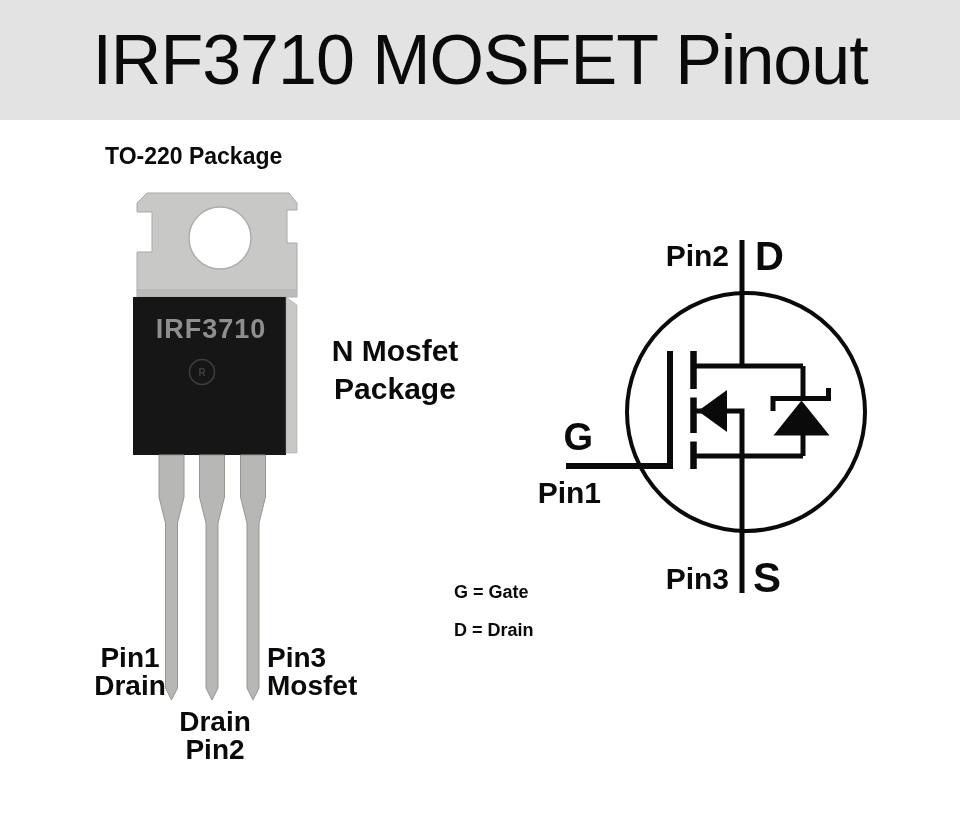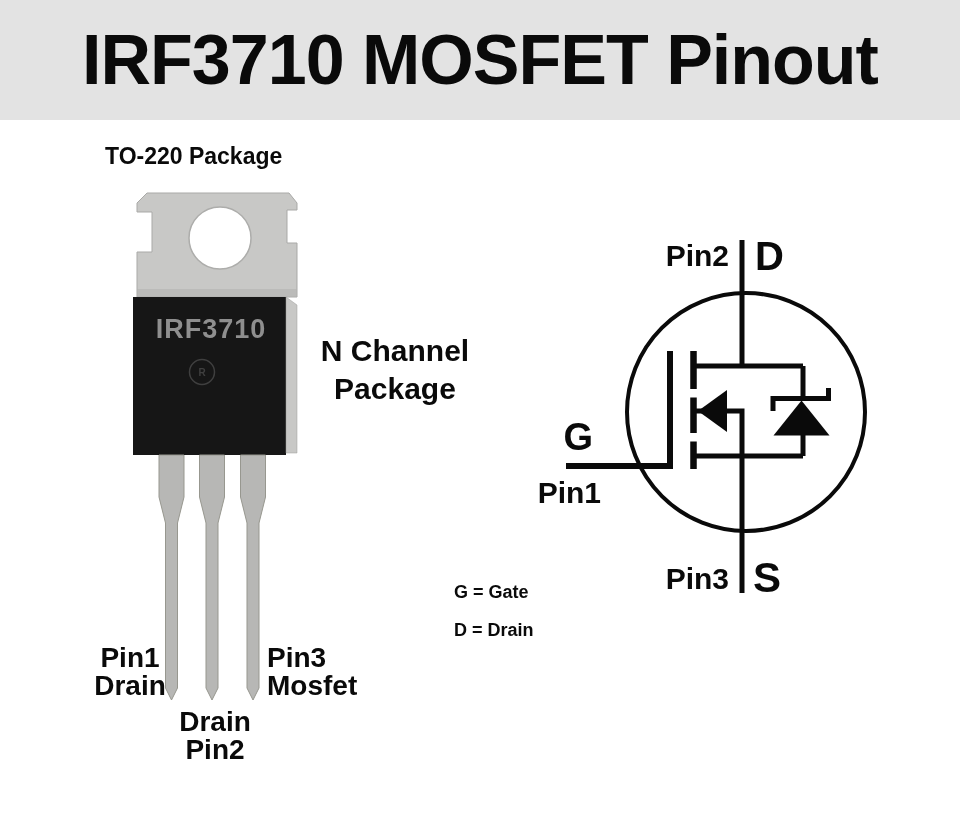--- a/index.html
+++ b/index.html
@@ -1,20 +1,20 @@
 <!DOCTYPE html>
 <html style="--header-bg: #e3e3e3; --package-tab: #c8c8c6; --package-body: #161616; --pin-metal: #b7b7b5; --marking-text: #8f8f8f; --line-black: #0a0a0a;"><head>
 <meta charset="utf-8">
 <style>
   html,body{margin:0;padding:0;background:#fff;}
   #page{position:relative;width:960px;height:816px;background:#fff;overflow:hidden;
         font-family:"Liberation Sans",sans-serif;color:#0a0a0a;}
   .titlebar{position:absolute;left:0;top:0;width:960px;height:120px;
             background:var(--header-bg,#e3e3e3);display:flex;align-items:center;justify-content:center;}
-  .titlebar h1{margin:0;font-size:70px;font-weight:bold;letter-spacing:-1px;white-space:nowrap;}
+  .titlebar h1{margin:0;font-size:70px;font-weight:normal;letter-spacing:-1px;white-space:nowrap;}
   .lbl{position:absolute;font-weight:600;line-height:1.2;}
   .pkg-label{left:105px;top:143px;font-size:23px;}
   .channel-label{left:300px;top:332px;width:190px;text-align:center;font-size:30px;line-height:38px;}
   .legend{left:454px;top:574px;font-size:18px;line-height:37.5px;}
   .pinlab{font-size:28px;line-height:27.5px;}
   .pin1-label{left:80px;top:644px;width:100px;text-align:center;}
   .pin2-label{left:165px;top:708px;width:100px;text-align:center;}
   .pin3-label{left:267px;top:644px;text-align:left;}
   svg{position:absolute;}
   .tab-shape{fill:var(--package-tab,#c8c8c6);stroke:#a9a9a7;stroke-width:1;}
@@ -57,21 +57,21 @@
       <circle class="logo-ring" cx="202" cy="372" r="12.5"></circle>
       <text class="logo-txt" x="202" y="376" text-anchor="middle">R</text>
     </g>
 
     <path class="pin-shape" d="M159,455 L184,455 L184,497 L177.5,523 L177.5,688 L171.5,700 L165.5,688 L165.5,523 L159,497 Z"></path>
     <path class="pin-shape" d="M199.5,455 L224.5,455 L224.5,497 L218,523 L218,688 L212,700 L206,688 L206,523 L199.5,497 Z"></path>
     <path class="pin-shape" d="M240.5,455 L265.5,455 L265.5,497 L259,523 L259,688 L253,700 L247,688 L247,523 L240.5,497 Z"></path>
   </svg>
 
   <div class="lbl channel-label">
-    <div>N Channel</div>
+    <div>N Mosfet</div>
     <div>Package</div>
   </div>
 
   <svg style="left:525px;top:230px;" width="355" height="370" viewBox="525 230 355 370">
     <circle class="sym sym-circle" cx="746" cy="412" r="119"></circle>
 
     <path class="sym" d="M742,240 V368"></path>
     <path class="sym" d="M742,454 V593"></path>
 
     <path class="sym sym-thick" d="M670,351 V466 H566"></path>

